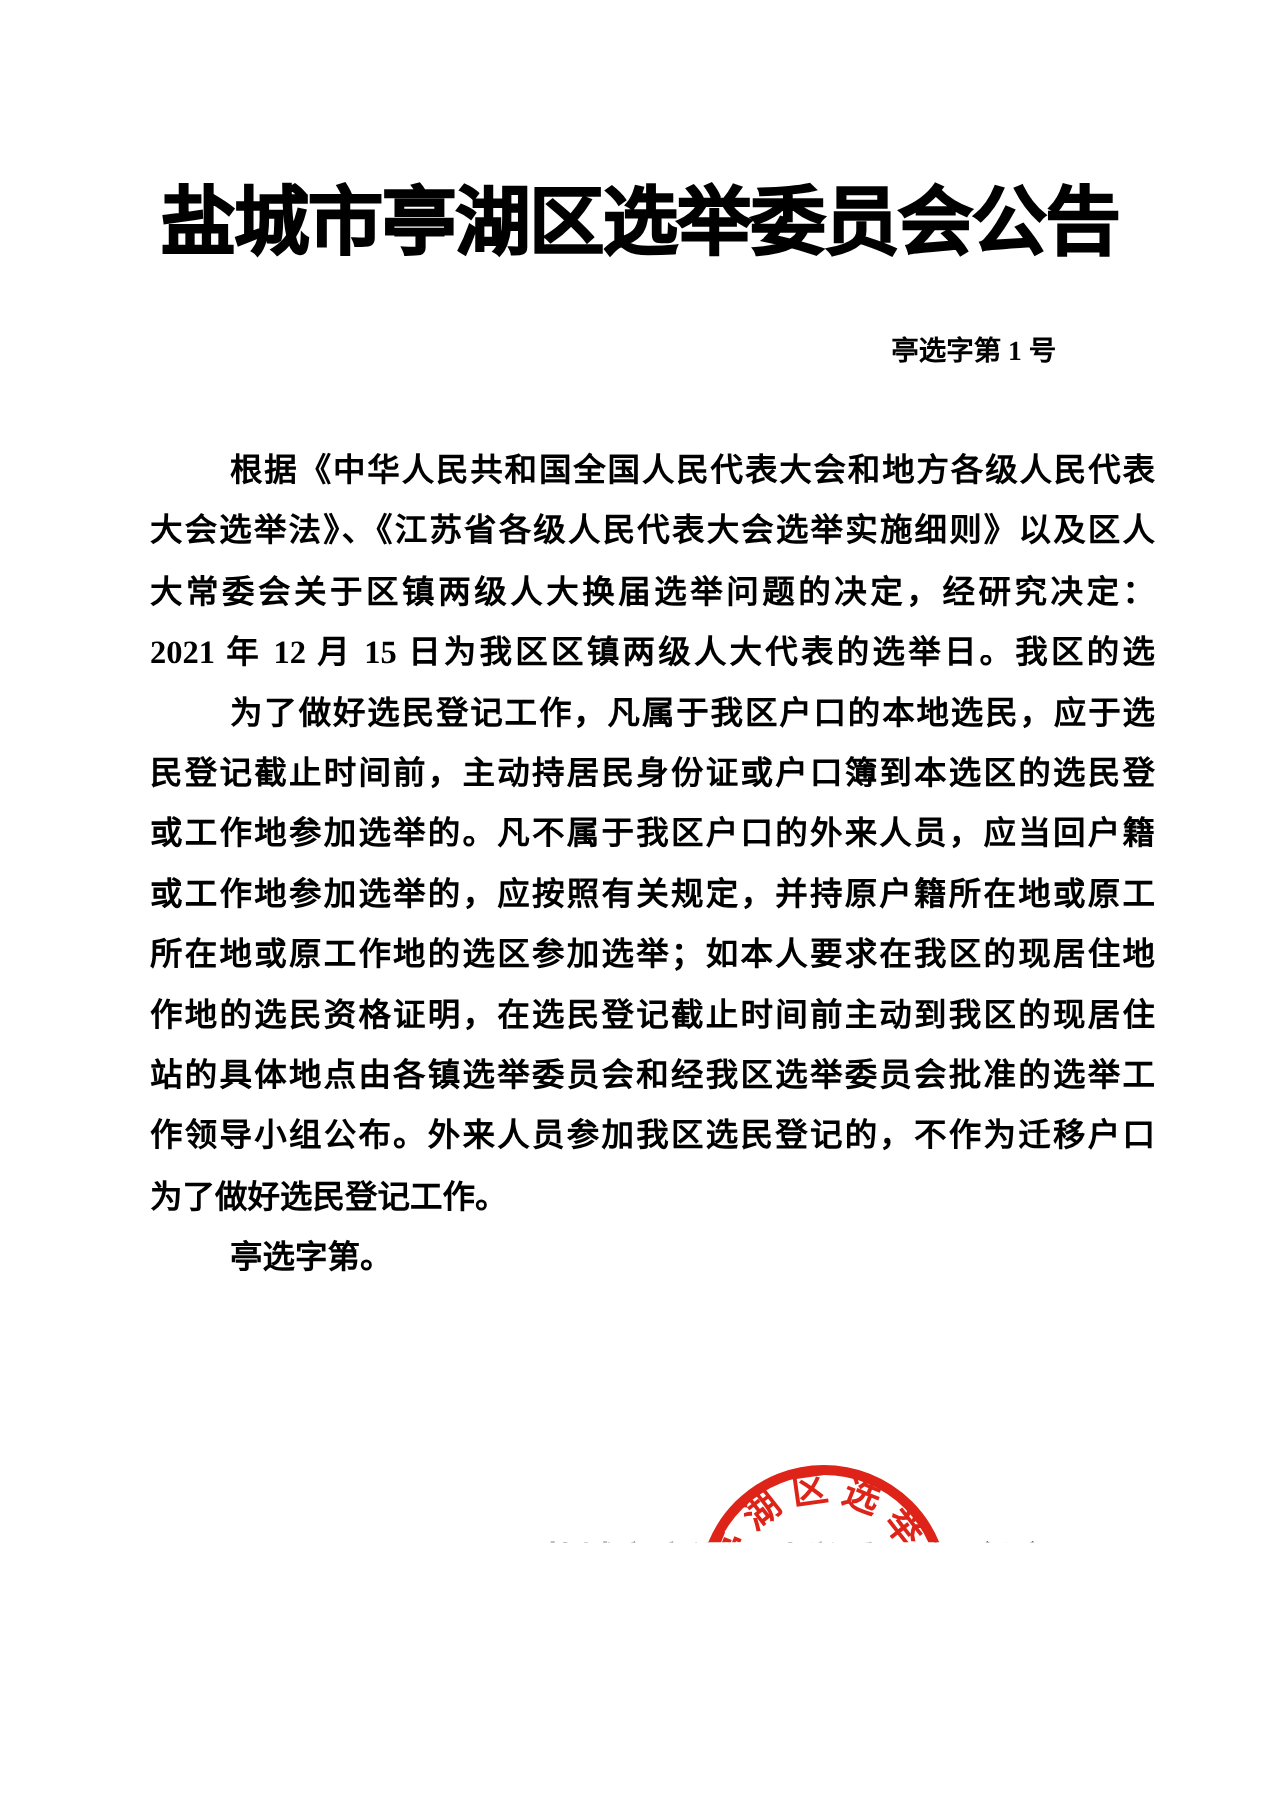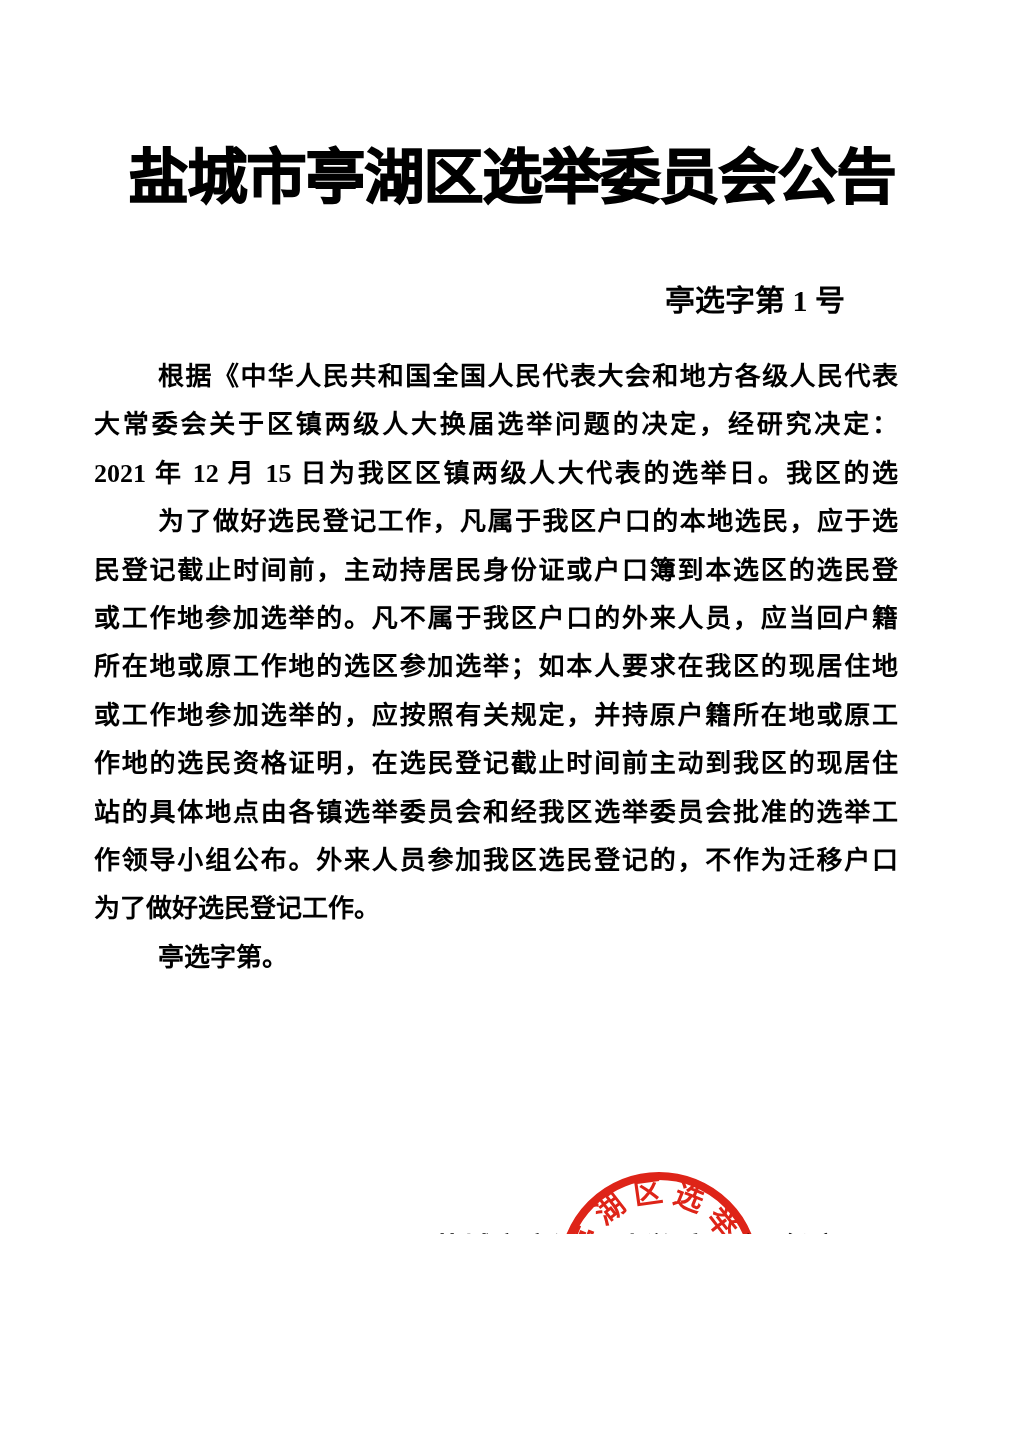--- a/index.html
+++ b/index.html
@@ -25,31 +25,31 @@
     font-family: "Liberation Sans", "DejaVu Sans", sans-serif;
     font-weight: 900;
     font-size: 60px;
     letter-spacing: -1px;
     -webkit-text-stroke: 1.5px #000000;
     white-space: nowrap;
   }
 
   .doc-number {
     position: absolute;
-    top: 276px;
+    top: 262px;
     right: 179px;
-    font-size: 30px;
+    font-size: 22px;
     font-weight: bold;
     white-space: nowrap;
   }
 
   .doc-body {
     position: absolute;
     top: 353px;
-    left: 94px;
+    left: 120px;
     width: 804px;
     font-size: 26px;
     font-weight: bold;
     line-height: 48.4px;
   }
   .body-line { text-align: justify; text-align-last: left; }
   .body-line.stretch { text-align-last: justify; }
   .body-line.indent { text-indent: 64px; }
 
   .signature-line {
@@ -89,27 +89,28 @@
 <body>
 
 <div class="page">
 
   <h1 class="doc-title">盐城市亭湖区选举委员会公告</h1>
 
   <div class="doc-number">亭选字第 1 号</div>
 
   <div class="doc-body" id="doc-body">
       <div class="body-line indent stretch">根据《中华人民共和国全国人民代表大会和地方各级人民代表</div>
+      <div class="body-line stretch">大会选举法》、《江苏省各级人民代表大会选举实施细则》以及区人</div>
       <div class="body-line stretch">大常委会关于区镇两级人大换届选举问题的决定，经研究决定：</div>
       <div class="body-line stretch">2021 年 12 月 15 日为我区区镇两级人大代表的选举日。我区的选</div>
       <div class="body-line indent stretch">为了做好选民登记工作，凡属于我区户口的本地选民，应于选</div>
       <div class="body-line stretch">民登记截止时间前，主动持居民身份证或户口簿到本选区的选民登</div>
       <div class="body-line stretch">或工作地参加选举的。凡不属于我区户口的外来人员，应当回户籍</div>
+      <div class="body-line stretch">或工作地参加选举的，应按照有关规定，并持原户籍所在地或原工</div>
       <div class="body-line stretch">所在地或原工作地的选区参加选举；如本人要求在我区的现居住地</div>
-      <div class="body-line stretch">或工作地参加选举的，应按照有关规定，并持原户籍所在地或原工</div>
       <div class="body-line stretch">作地的选民资格证明，在选民登记截止时间前主动到我区的现居住</div>
       <div class="body-line stretch">站的具体地点由各镇选举委员会和经我区选举委员会批准的选举工</div>
       <div class="body-line stretch">作领导小组公布。外来人员参加我区选民登记的，不作为迁移户口</div>
       <div class="body-line">为了做好选民登记工作。</div>
       <div class="body-line indent">亭选字第。</div>
     </div>
 
   <div class="signature-line">盐城市亭湖区选举委员会（印）</div>
 
   <div class="date-line">2021 年 10 月 11 日</div>

